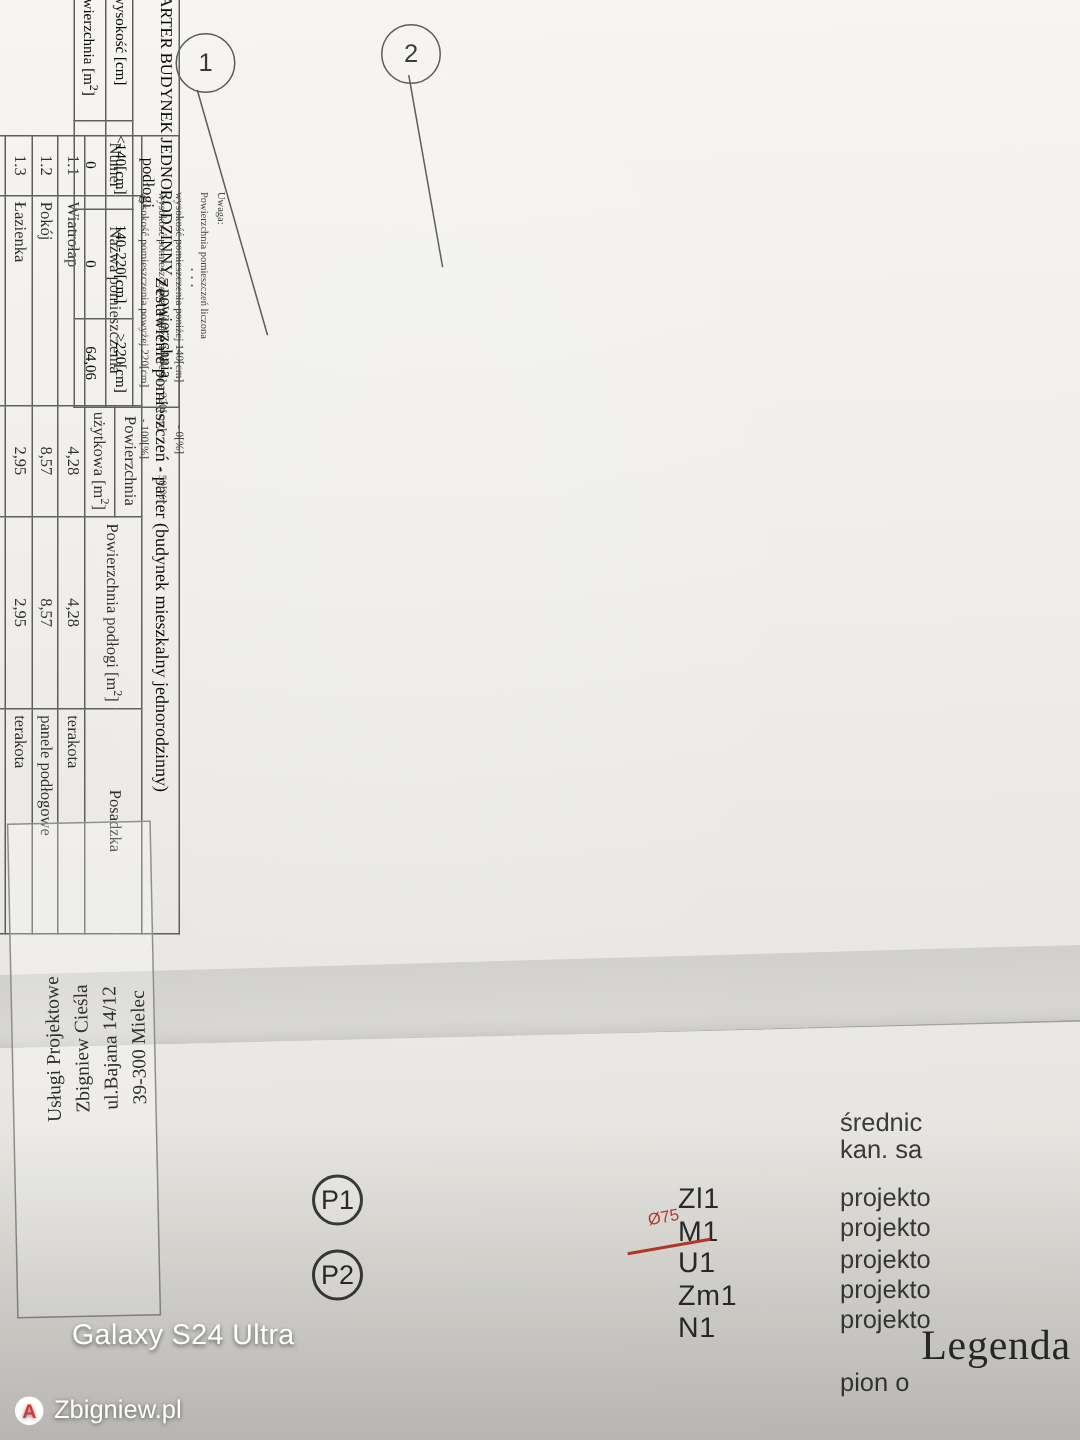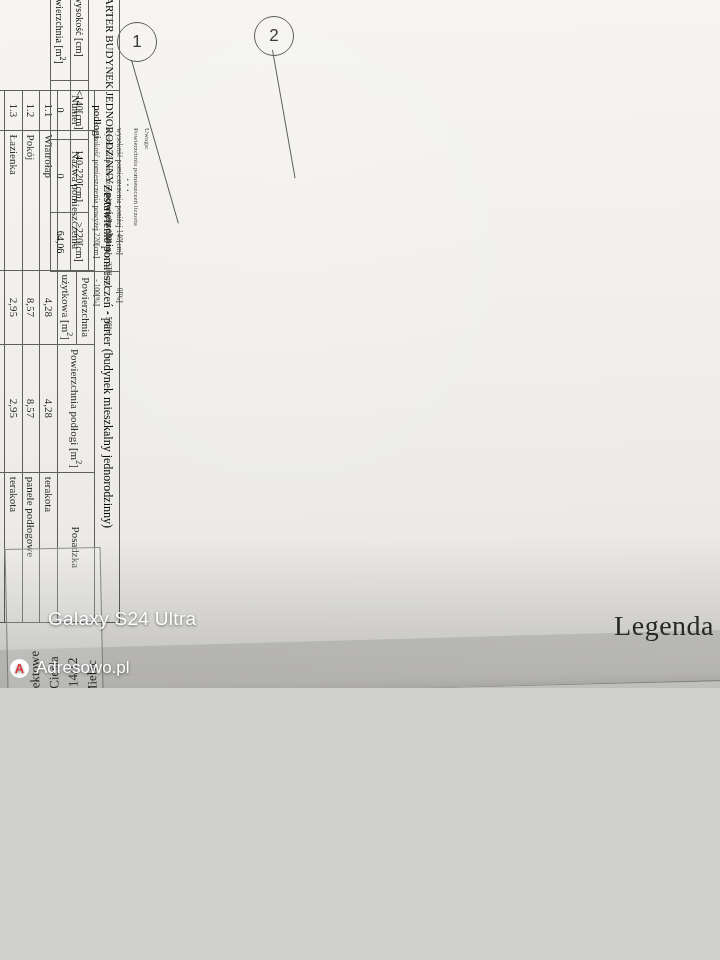--- a/index.html
+++ b/index.html
@@ -5,21 +5,21 @@
   * { box-sizing: border-box; }
   html, body {
     margin: 0; padding: 0;
     width: 720px; height: 960px;
     overflow: hidden;
     background: #cfcfcb;
     font-family: "Liberation Sans", sans-serif;
   }
   #photo {
     position: relative;
-    width: 720px; height: 688px;
+    width: 720px; height: 960px;
     overflow: hidden;
     background: linear-gradient(160deg, #d8d8d4 0%, #d2d2ce 40%, #c9c9c5 100%);
     padding-left: 26px;
   }
 
   
   .sheet {
     position: absolute;
     background: #f2f1ee;
     box-shadow: 0 2px 14px rgba(0,0,0,0.18);
@@ -431,16 +431,16 @@
     <span>P2</span>
   </div>
   <div id="pion-label">pion o</div>
 
   <div id="vignette"></div>
 
   <div id="device-label">Galaxy S24 Ultra</div>
 
   <div id="site-badge">
     <span class="mark">A</span>
-    <span>Adresowo.pl</span>
+    <span>Zbigniew.pl</span>
   </div>
 
 </div>
 
 </body></html>

